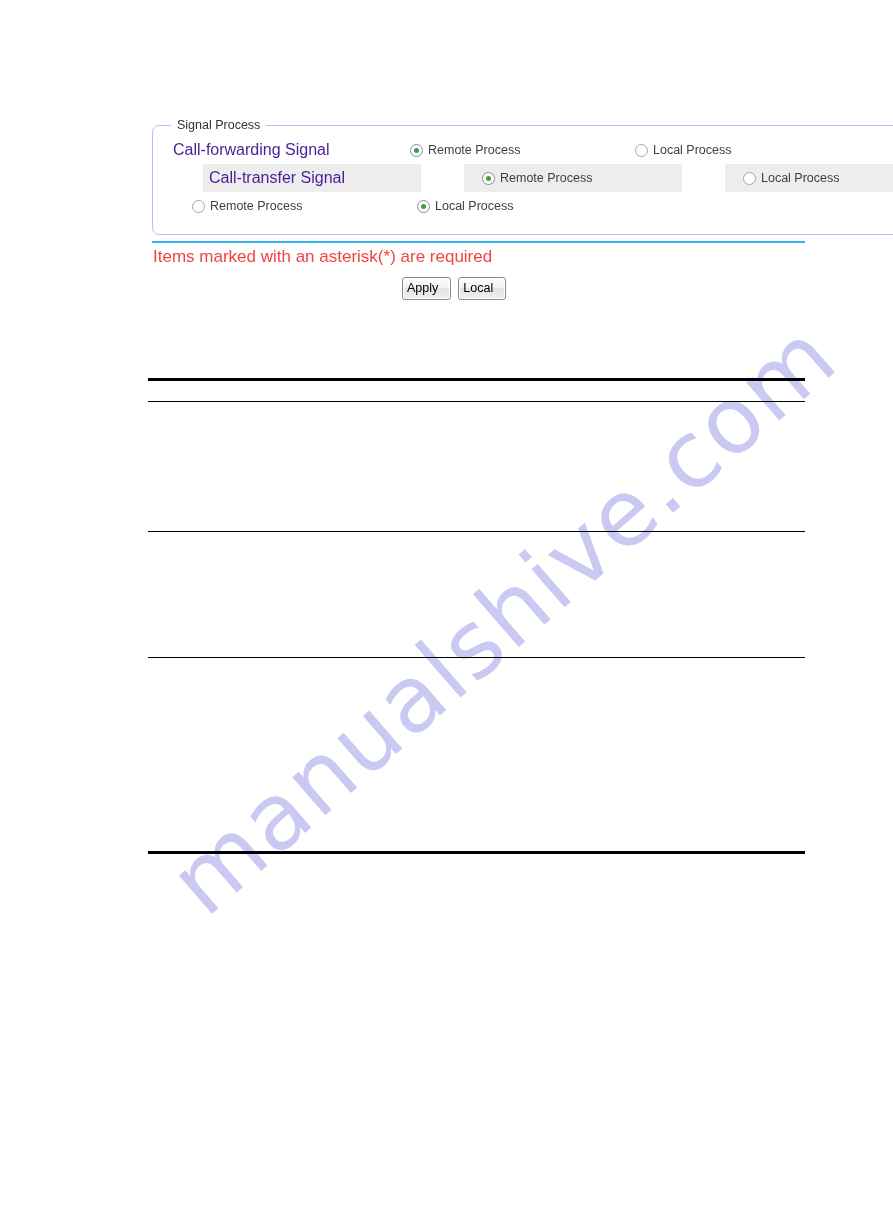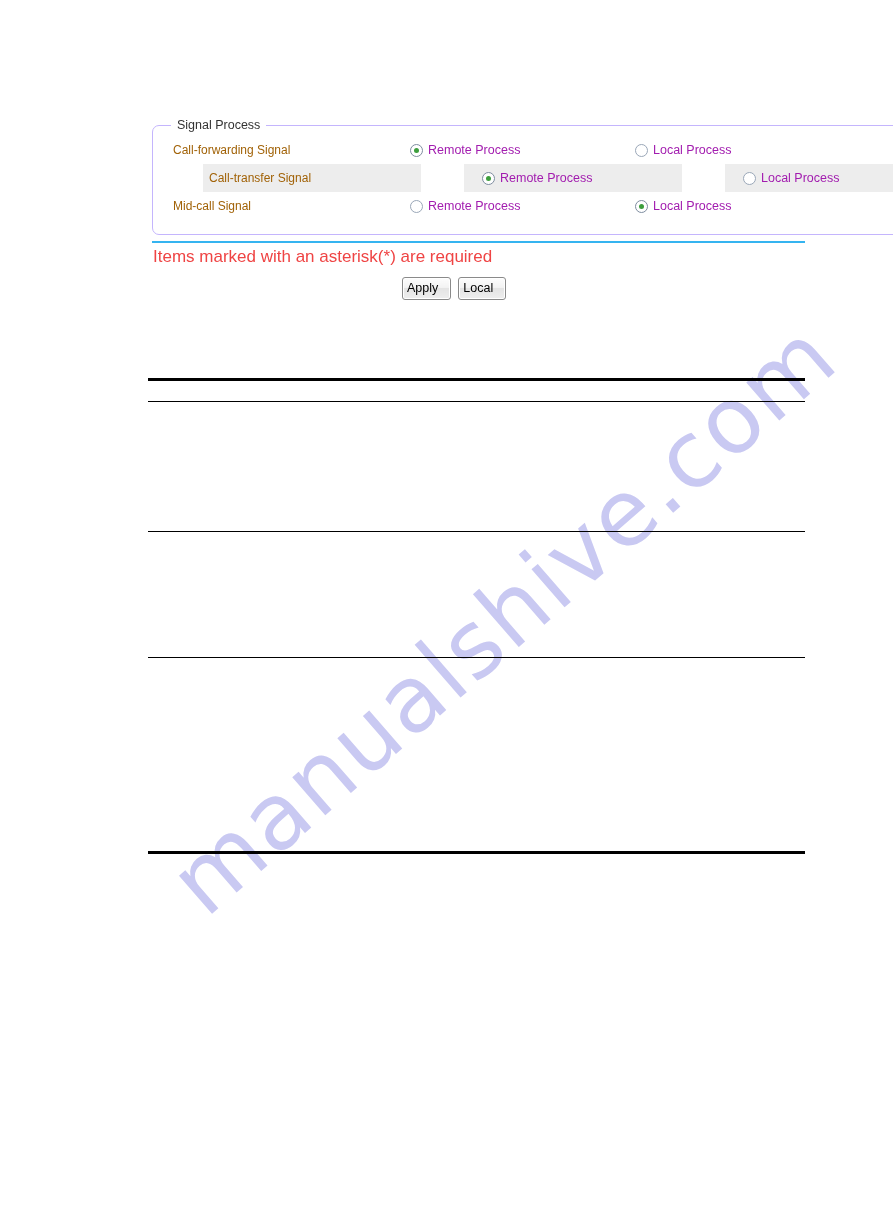--- a/index.html
+++ b/index.html
@@ -79,29 +79,29 @@
   }
   .sig-row .cell {
     height: 28px;
     display: flex;
     align-items: center;
     box-sizing: border-box;
   }
   .cell-label {
     width: 218px;
     padding-left: 6px;
-    font-size: 12px;
-    color: #a16207;
+    font-size: 16px;
+    color: #4c1d95;
   }
   .cell-gap { width: 7px; height: 28px; background: #ffffff; }
   .cell-opt {
     width: 218px;
     padding-left: 18px;
     font-size: 12.5px;
-    color: #a21caf;
+    color: #404040;
   }
   .sig-row.striped .cell-label,
   .sig-row.striped .cell-opt { background: #ededed; margin-left: 36px; }
 
   
   .radio {
     width: 13px;
     height: 13px;
     border-radius: 50%;
     box-sizing: border-box;
@@ -211,21 +211,20 @@
             <span class="radio checked"></span>
             <span class="opt-text">Remote Process</span>
           </div>
           <div class="cell cell-gap"></div>
           <div class="cell cell-opt">
             <span class="radio"></span>
             <span class="opt-text">Local Process</span>
           </div>
         </div>
         <div class="sig-row">
-          <div class="cell cell-label">Mid-call Signal</div>
           <div class="cell cell-gap"></div>
           <div class="cell cell-opt">
             <span class="radio"></span>
             <span class="opt-text">Remote Process</span>
           </div>
           <div class="cell cell-gap"></div>
           <div class="cell cell-opt">
             <span class="radio checked"></span>
             <span class="opt-text">Local Process</span>
           </div>

